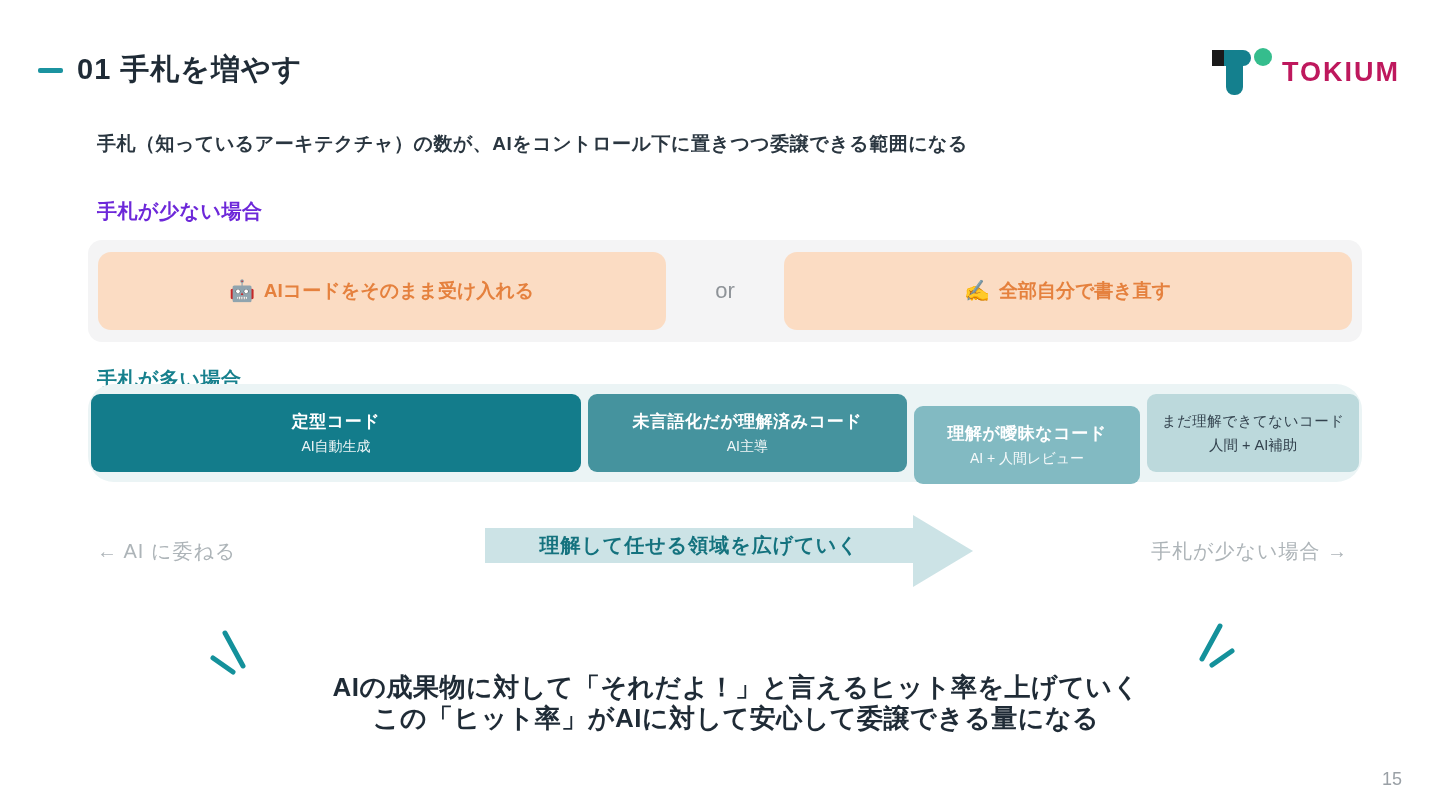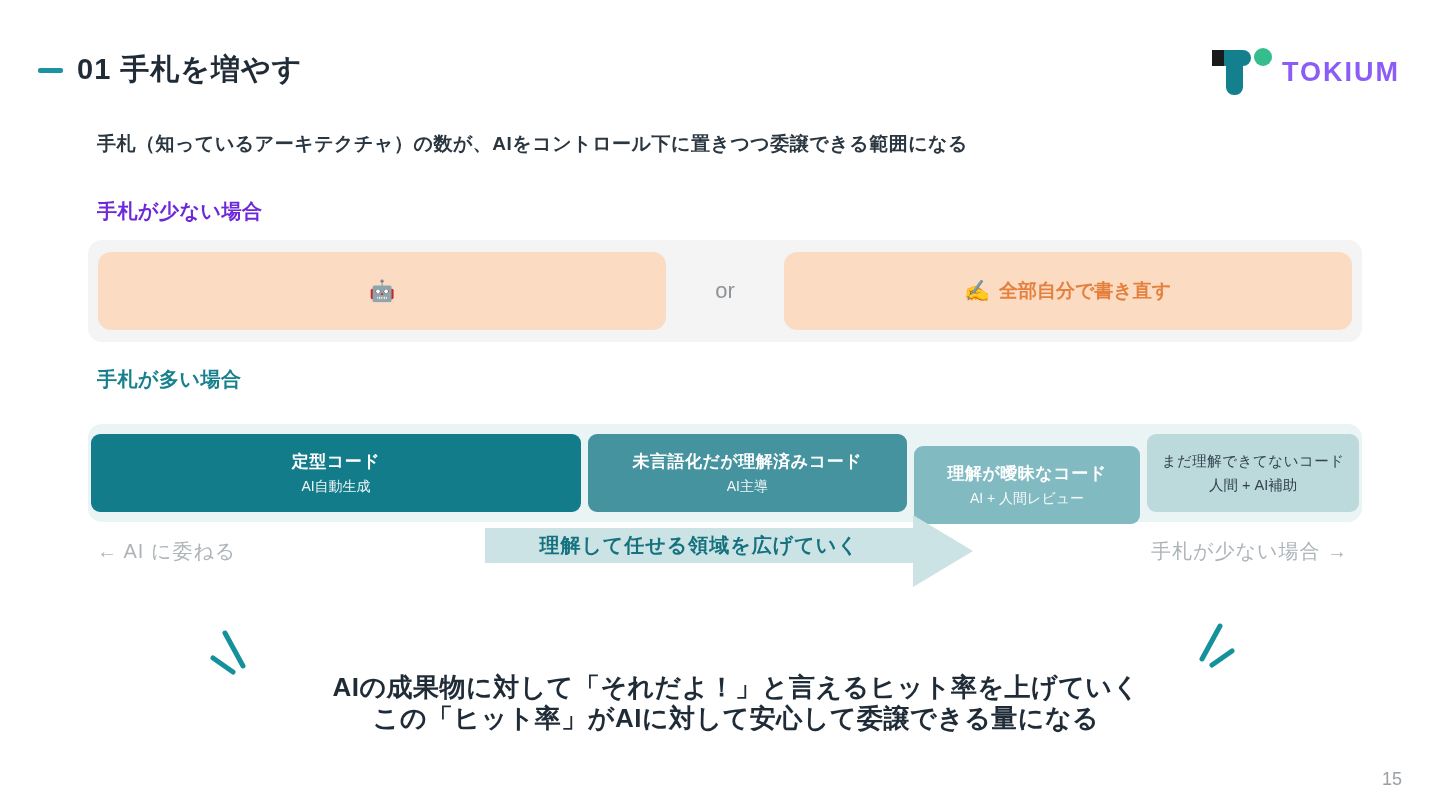--- a/index.html
+++ b/index.html
@@ -42,21 +42,21 @@
     gap: 12px;
   }
   .logo-mark { position: relative; width: 58px; height: 48px; }
   .logo-mark .lm-black  { position: absolute; left: 0;  top: 2px;  width: 20px; height: 16px; background: #1a1a1a; }
   .logo-mark .lm-hbar   { position: absolute; left: 12px; top: 2px; width: 27px; height: 16px; background: #14808e; border-radius: 0 8px 8px 0; }
   .logo-mark .lm-vbar   { position: absolute; left: 14px; top: 2px; width: 17px; height: 45px; background: #14808e; border-radius: 0 0 8px 8px; }
   .logo-mark .lm-dot    { position: absolute; left: 42px; top: 0;  width: 18px; height: 18px; background: #35bd8d; border-radius: 50%; }
   .logo-text {
     font-size: 27px;
     font-weight: bold;
-    color: #8b5cf6;
+    color: #be185d;
     letter-spacing: 2px;
   }
 
   
   .lead {
     position: absolute;
     top: 131px; left: 97px;
     font-size: 19px;
     font-weight: bold;
     color: #2a3640;
@@ -103,24 +103,24 @@
   .or-label {
     width: 118px;
     text-align: center;
     font-size: 22px;
     color: #8e9398;
   }
 
   
   .panel-many {
     position: absolute;
-    top: 424px; left: 88px;
+    top: 384px; left: 88px;
     width: 1274px; height: 98px;
     background: #ebf4f5;
-    border-radius: 14px;
+    border-radius: 26px;
     display: flex;
     align-items: center;
     padding: 10px 3px;
     gap: 7px;
   }
   .code-card {
     height: 78px;
     border-radius: 9px;
     display: flex;
     flex-direction: column;
@@ -223,20 +223,21 @@
     <div class="logo-text">TOKIUM</div>
   </div>
 
   <div class="lead">手札（知っているアーキテクチャ）の数が、AIをコントロール下に置きつつ委譲できる範囲になる</div>
 
   <div class="section-heading heading-few">手札が少ない場合</div>
 
   <div class="panel-few">
     <div class="option-card">
       <span class="option-icon">🤖</span>
+      <span>AIコードをそのまま受け入れる</span>
     </div>
     <div class="or-label">or</div>
     <div class="option-card">
       <span class="option-icon">✍️</span>
       <span>全部自分で書き直す</span>
     </div>
   </div>
 
   <div class="section-heading heading-many">手札が多い場合</div>
 

